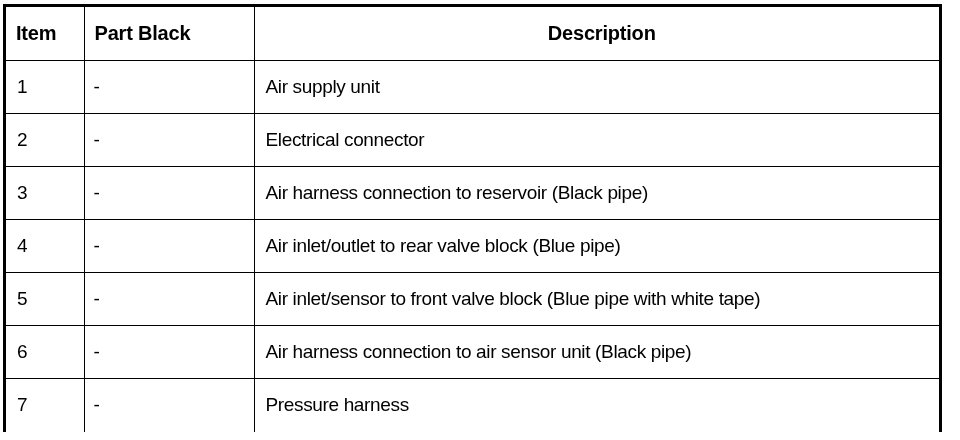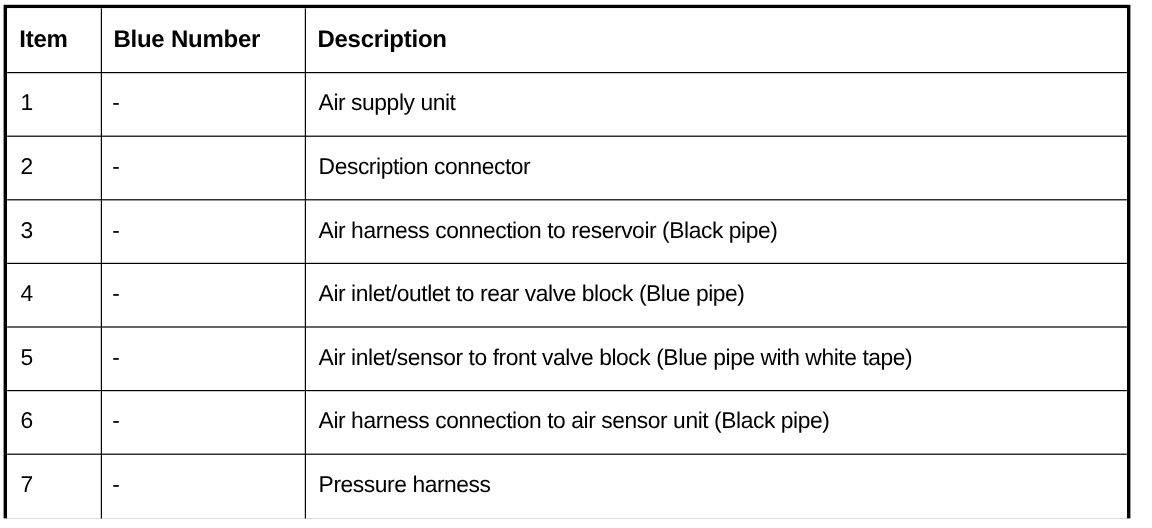--- a/index.html
+++ b/index.html
@@ -56,21 +56,21 @@
   table.parts-table thead th {
     font-weight: bold;
     font-size: 20px;
     letter-spacing: -0.2px;
     font-stretch: condensed;
     text-align: left;
     height: 53px;
   }
 
   table.parts-table thead th.th-description {
-    text-align: left;
+    text-align: center;
     padding-left: 10px;
   }
 
   table.parts-table tbody td {
     font-weight: normal;
     font-size: 19px;
     letter-spacing: -0.35px;
     font-stretch: condensed;
     text-align: left;
   }
@@ -107,34 +107,34 @@
 <div id="parts-table-wrap">
   <table class="parts-table">
     <colgroup>
       <col class="col-item">
       <col class="col-part">
       <col class="col-description">
     </colgroup>
     <thead>
       <tr>
         <th class="th-item">Item</th>
-        <th class="th-part">Blue Number</th>
+        <th class="th-part">Part Black</th>
         <th class="th-description">Description</th>
       </tr>
     </thead>
     <tbody>
       <tr>
         <td class="cell-item">1</td>
         <td class="cell-part">-</td>
         <td class="cell-description">Air supply unit</td>
       </tr>
       <tr>
         <td class="cell-item">2</td>
         <td class="cell-part">-</td>
-        <td class="cell-description">Description connector</td>
+        <td class="cell-description">Electrical connector</td>
       </tr>
       <tr>
         <td class="cell-item">3</td>
         <td class="cell-part">-</td>
         <td class="cell-description">Air harness connection to reservoir (Black pipe)</td>
       </tr>
       <tr>
         <td class="cell-item">4</td>
         <td class="cell-part">-</td>
         <td class="cell-description">Air inlet/outlet to rear valve block (Blue pipe)</td>

